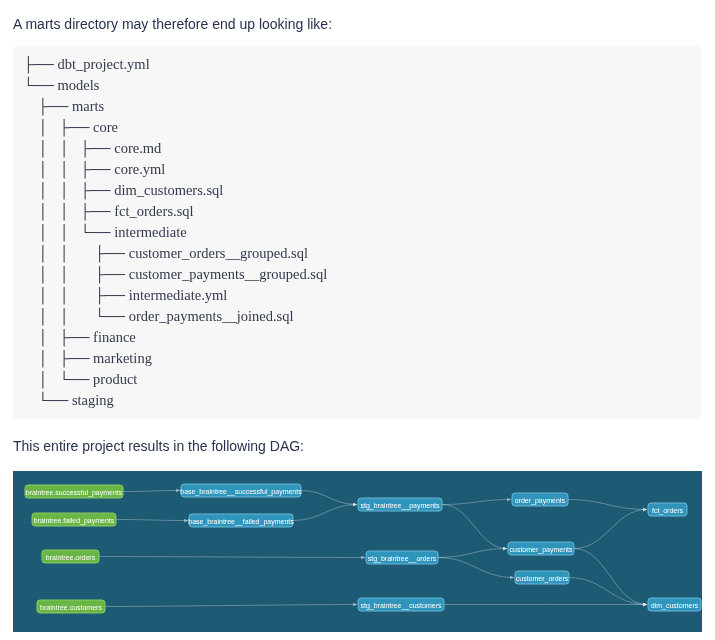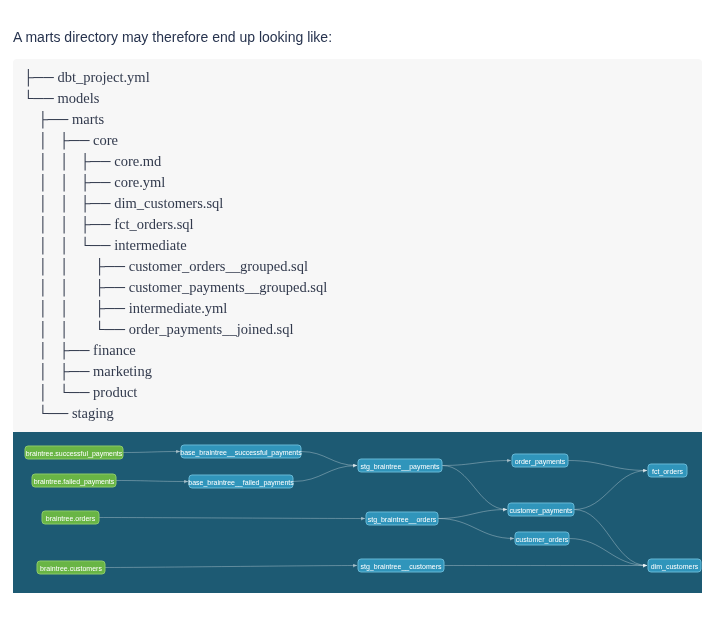--- a/index.html
+++ b/index.html
@@ -6,21 +6,21 @@
   body {
     width: 715px;
     box-sizing: border-box;
     padding: 12px 13px 14px 13px;
     font-family: "Liberation Sans", sans-serif;
     color: #27334e;
   }
   .para {
     font-size: 14px;
     line-height: 20px;
-    margin: 15px 0 12px 0;
+    margin: 2px 0 12px 0;
     color: #27334e;
   }
   .codeblock {
     background: #f7f7f7;
     border-radius: 4px;
     margin: 0;
     padding: 8px 10px;
     font-family: Liberation Serif, serif;
     font-size: 14.5px;
     line-height: 21px;
@@ -58,20 +58,21 @@
     │   │   └── intermediate
     │   │       ├── customer_orders__grouped.sql
     │   │       ├── customer_payments__grouped.sql
     │   │       ├── intermediate.yml
     │   │       └── order_payments__joined.sql
     │   ├── finance
     │   ├── marketing
     │   └── product
     └── staging</pre>
 
+  <p class="para para-2">This entire project results in the following DAG:</p>
 
   <div class="dag-wrap" id="dag-wrap">
       <svg width="689" height="161" viewBox="0 0 689 161">
         <defs>
           <marker id="arrow" markerWidth="5" markerHeight="5" refX="4" refY="2" orient="auto">
             <path d="M0,0 L4,2 L0,4 Z" fill="rgba(255,255,255,0.45)"></path>
           </marker>
         </defs>
         <rect x="0" y="0" width="689" height="161" fill="#1d5a73"></rect>
         <path d="M 110 20.5 C 135.65 20.5, 141.35 19.5, 167 19.5" fill="none" stroke="rgba(255,255,255,0.30)" stroke-width="1" marker-end="url(#arrow)"></path>

